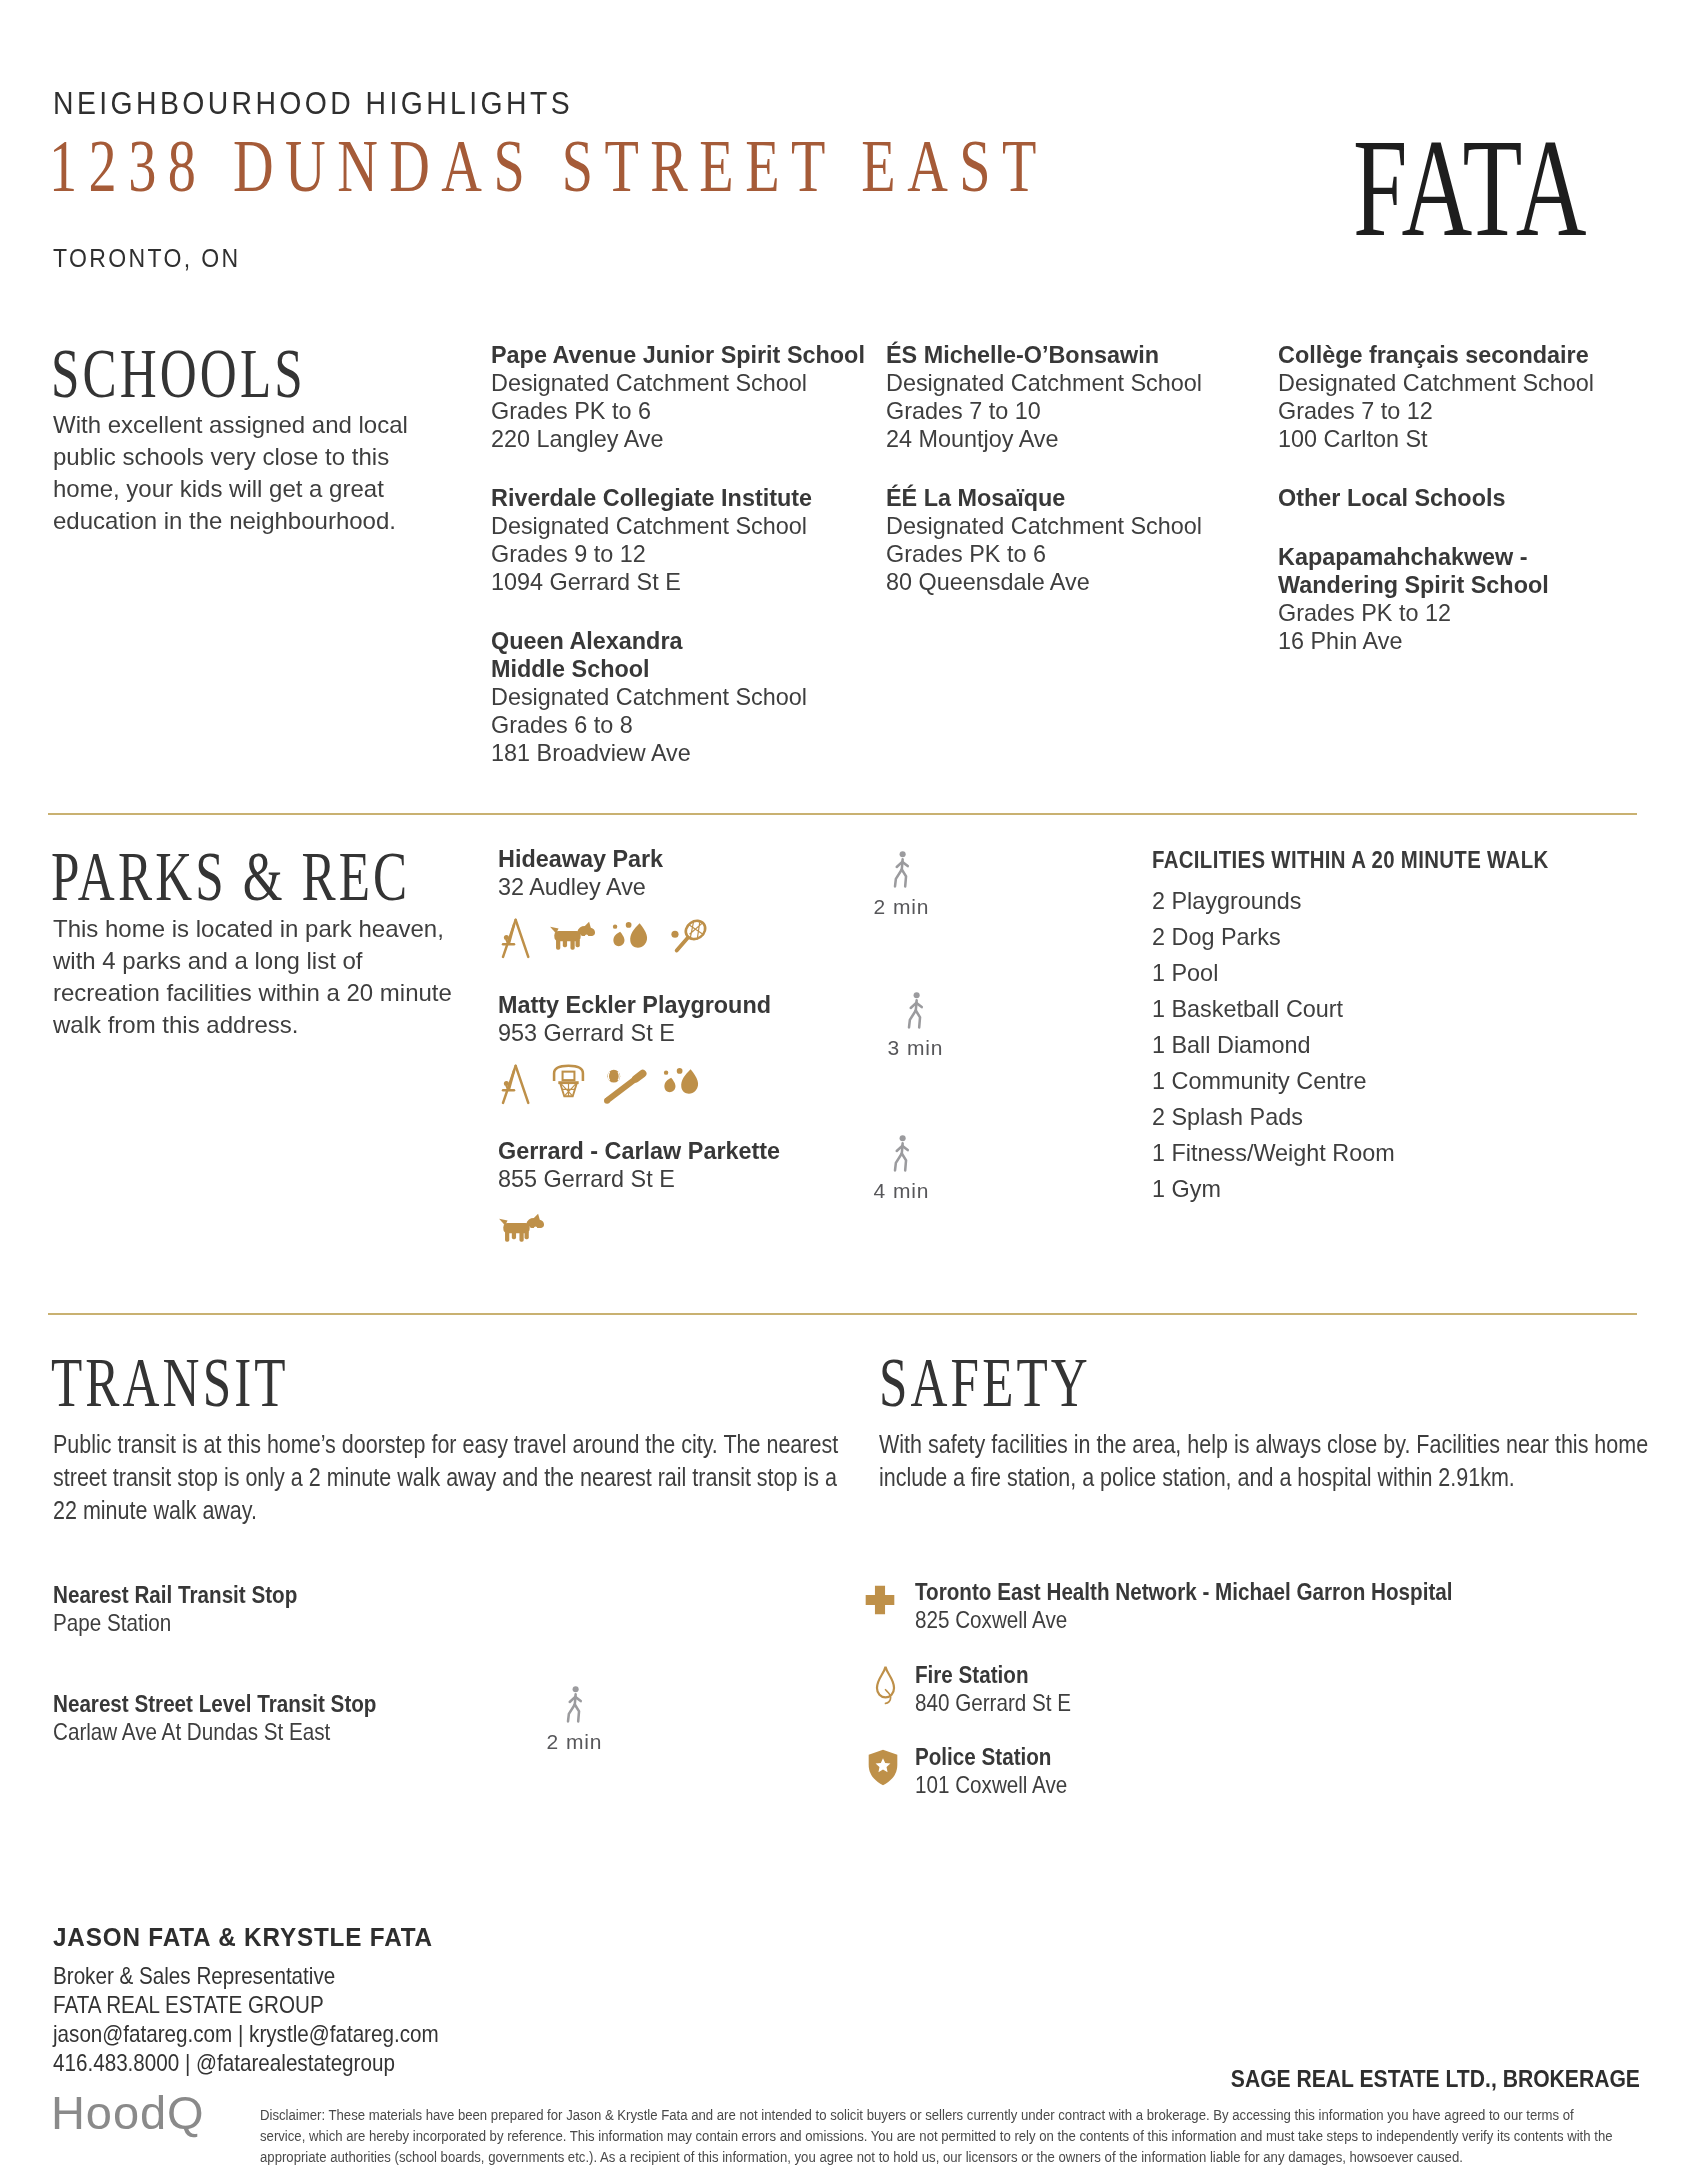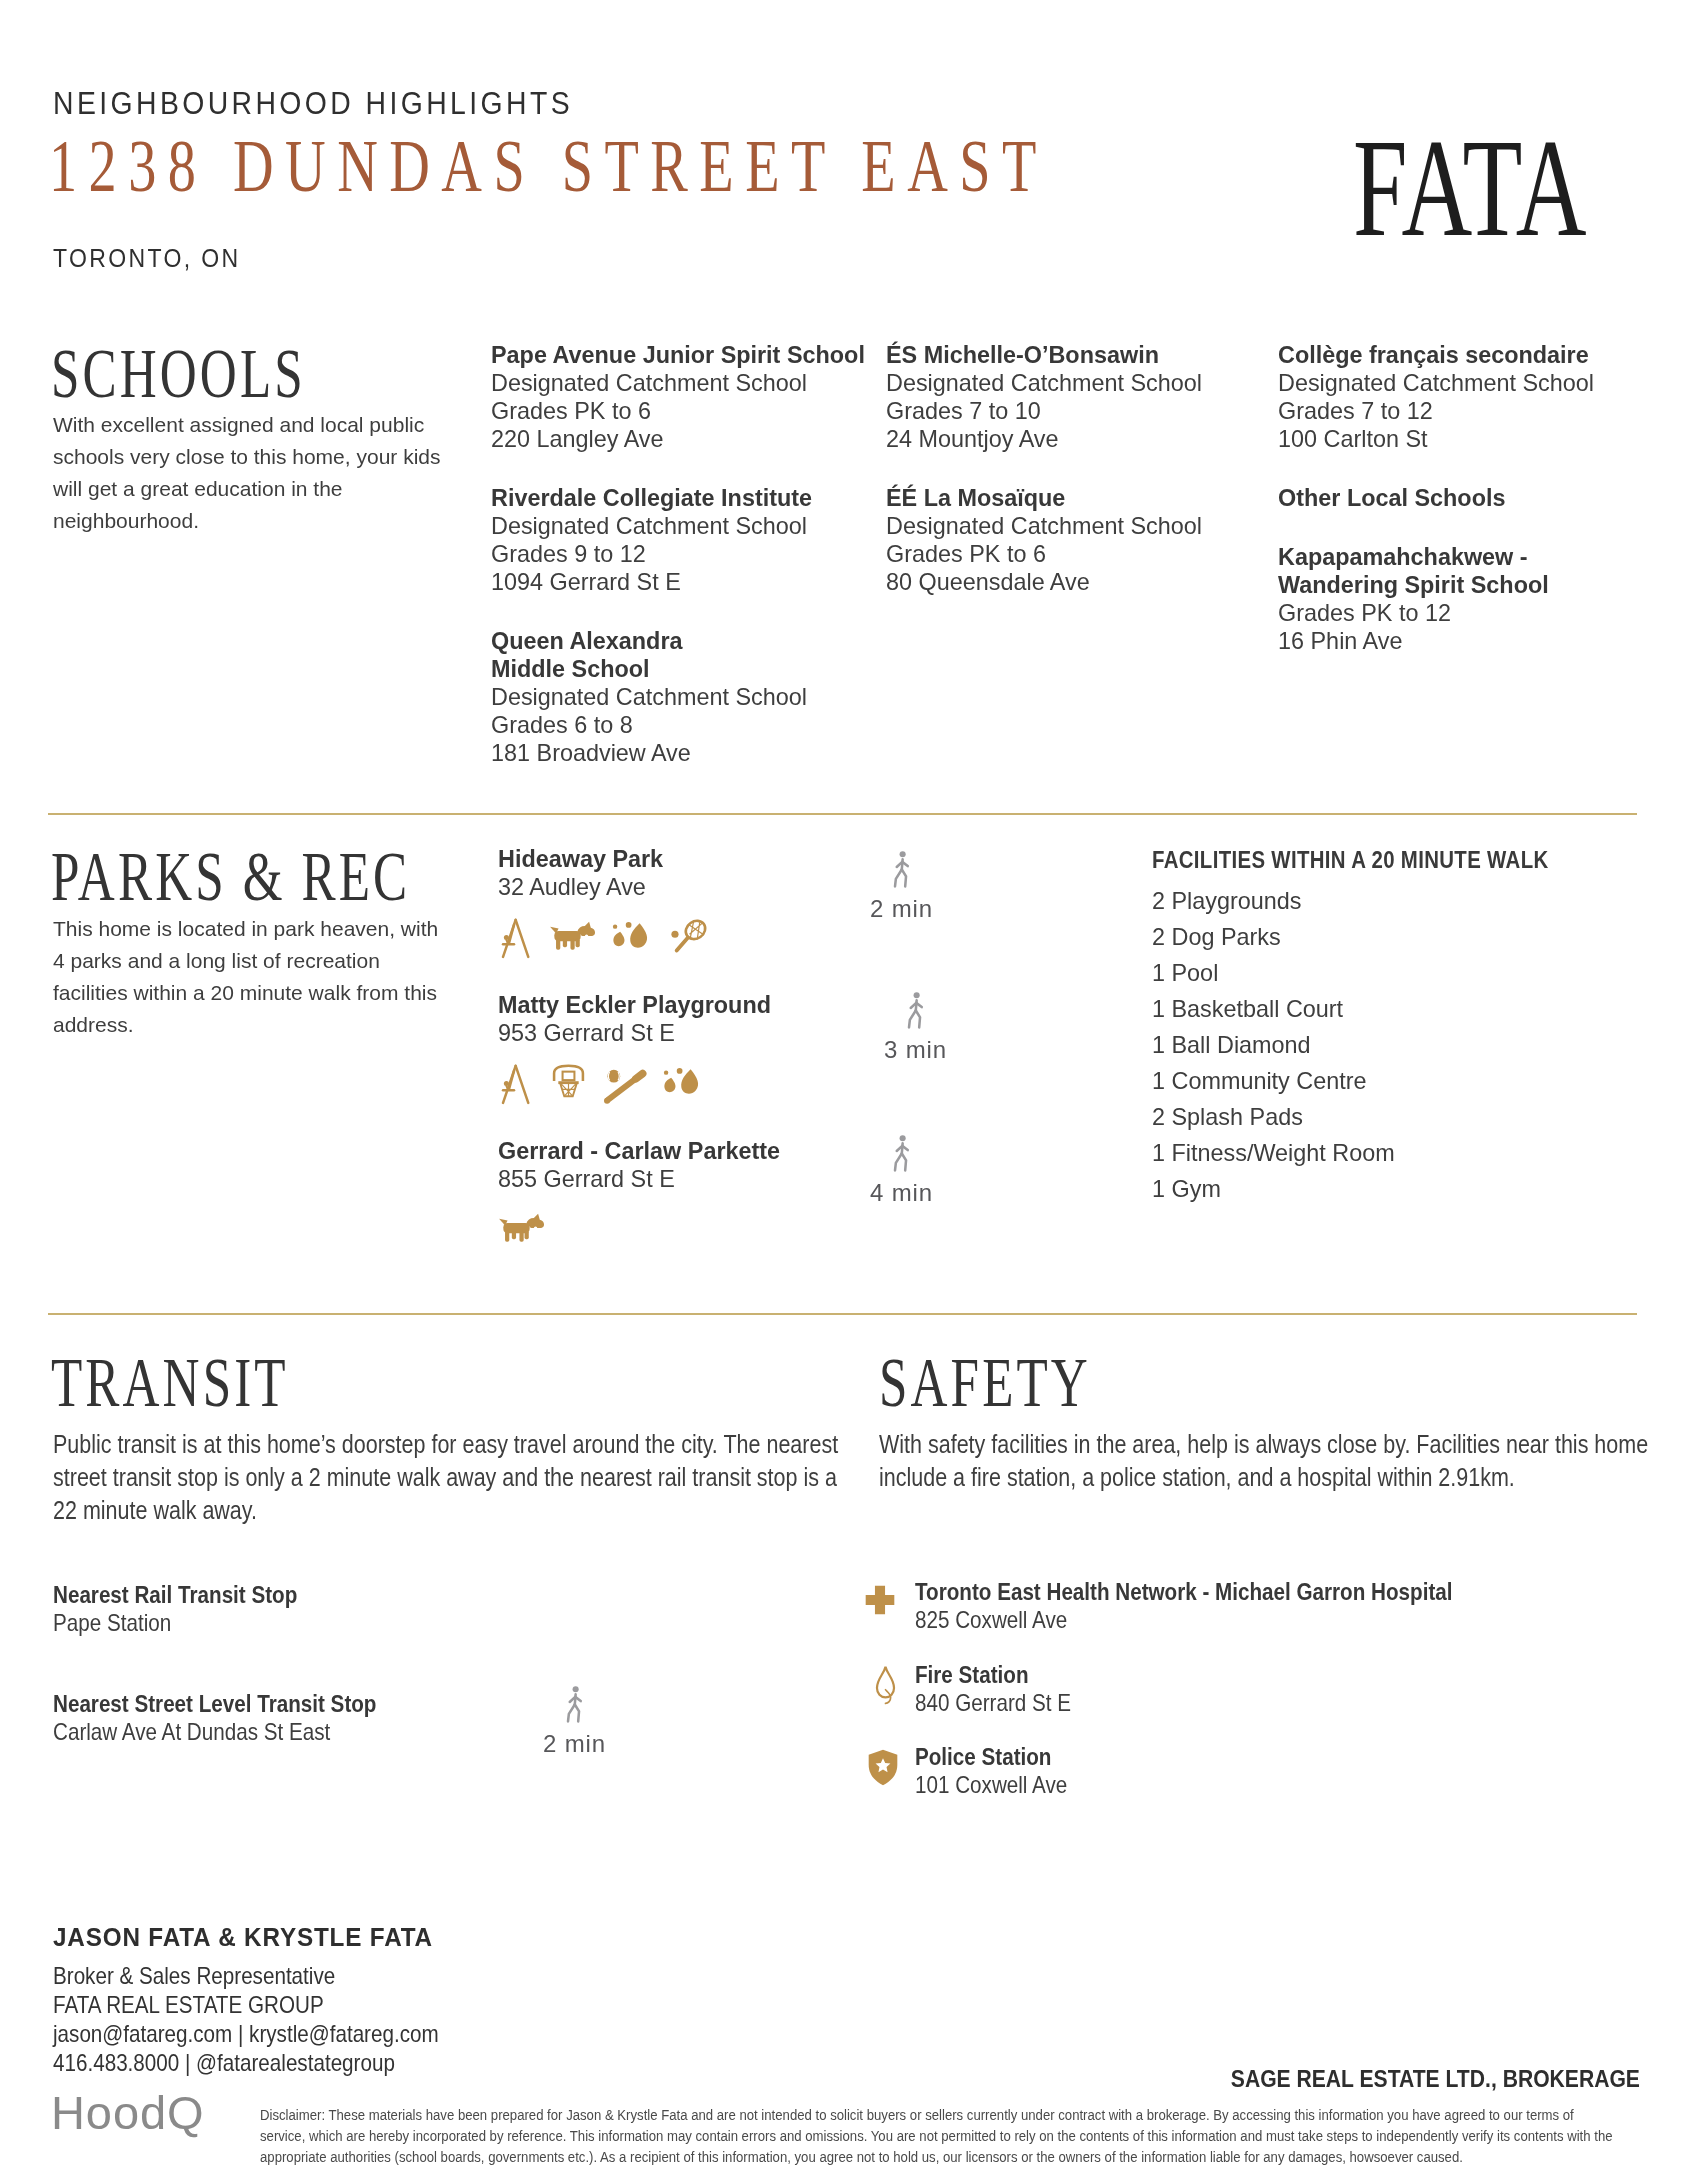--- a/index.html
+++ b/index.html
@@ -8,30 +8,30 @@
   .abs{position:absolute;}
   .bold{font-weight:700;color:#383838;}
   
   .display{font-family:"Liberation Serif",serif;font-weight:400;color:#343434;
            transform:scaleX(0.73);transform-origin:0 0;white-space:nowrap;line-height:1;}
   .eyebrow{font-size:31.5px;letter-spacing:3.8px;color:#2F2F2F;transform:scaleX(0.9);transform-origin:0 0;white-space:nowrap;}
   .address{font-size:75px;letter-spacing:15.3px;color:#A55B38;transform:scaleX(0.75);transform-origin:0 0;}
   .city{font-size:25.6px;letter-spacing:2.6px;color:#2F2F2F;transform:scaleX(0.9);transform-origin:0 0;white-space:nowrap;}
   .logo{font-size:140px;letter-spacing:1.7px;color:#1E1E1E;transform:scaleX(0.70);transform-origin:0 0;}
   .section-title{font-size:70px;letter-spacing:4.3px;}
-  .desc{font-size:21px;line-height:32px;color:#3E3E3E;}
+  .desc{font-size:24px;line-height:32px;color:#3E3E3E;}
   .b{font-size:23.4px;line-height:28px;}
   .entry{margin-bottom:31px;}
   .heading-block{margin-bottom:31px;}
   .cond{transform:scaleX(0.86);transform-origin:0 0;}
   .park{margin-bottom:31.5px;}
   .amenities{display:flex;align-items:flex-end;gap:13.6px;margin-top:15.3px;height:43px;}
   .amen-icon{display:inline-block;line-height:0;}
   .walk-block{text-align:center;}
-  .walk-label{font-size:24px;letter-spacing:0.9px;color:#57575A;margin-top:3.4px;}
+  .walk-label{font-size:21px;letter-spacing:0.9px;color:#57575A;margin-top:3.4px;}
   .fac-h{font-size:24px;font-weight:700;color:#3A3A3A;letter-spacing:0.4px;line-height:36px;
          transform:scaleX(0.85);transform-origin:0 0;white-space:nowrap;}
   .fac-item{font-size:23.4px;line-height:36px;}
   .hr{position:absolute;left:48px;width:1589px;height:1.7px;background:#C9B171;}
   .stop-label{font-size:24px;font-weight:700;color:#383838;line-height:28px;}
   .stop-value{font-size:24px;line-height:28px;}
   .safety-text{width:852px;}
   .agents{font-size:26.4px;font-weight:700;letter-spacing:0.9px;color:#2E2E2E;
           transform:scaleX(0.92);transform-origin:0 0;white-space:nowrap;}
   .footer-lines{margin-top:7.7px;width:647px;}

